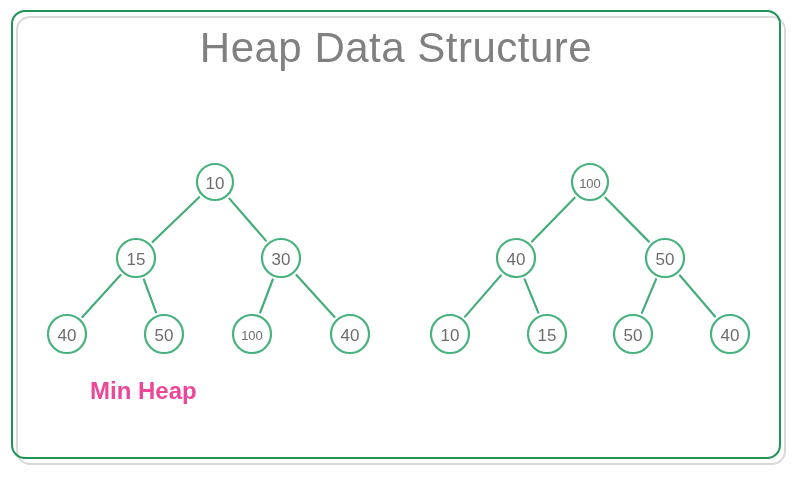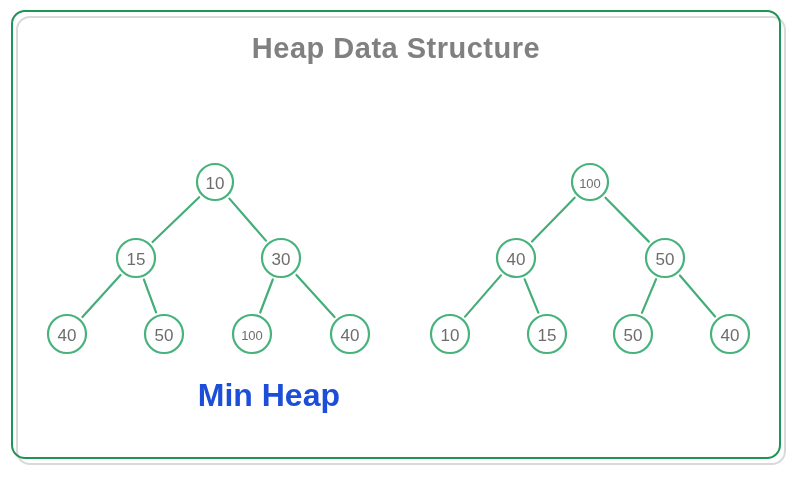--- a/index.html
+++ b/index.html
@@ -40,22 +40,22 @@
     border-radius: 14px;
     box-sizing: border-box;
     background: transparent;
   }
   .title {
     position: absolute;
     left: 0;
     top: 22px;
     width: 792px;
     text-align: center;
-    font-size: 29px;
-    font-weight: 700;
+    font-size: 42px;
+    font-weight: 400;
     color: #808080;
     letter-spacing: 0.5px;
     line-height: 52px;
   }
   svg.tree-layer {
     position: absolute;
     left: 0;
     top: 0;
     width: 800px;
     height: 479px;
@@ -76,24 +76,24 @@
     font-size: 13px;
   }
   .edge {
     stroke: #45ad79;
     stroke-width: 2.2;
     stroke-linecap: round;
     fill: none;
   }
   .heap-caption {
     position: absolute;
-    font-size: 32px;
+    font-size: 24px;
     font-weight: bold;
-    color: #1d4ed8;
-    text-align: right;
+    color: #ec4899;
+    text-align: left;
     white-space: nowrap;
   }
   #caption-min { left: 90px; top: 377px; width: 250px; }
   #caption-max { left: 470px; top: 377px; width: 250px; }
 </style>
 </head>
 <body>
 
 <div id="canvas">
 

